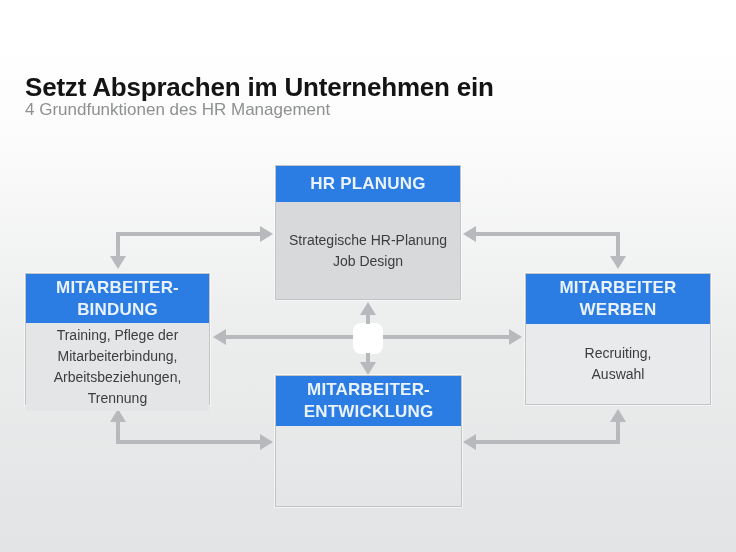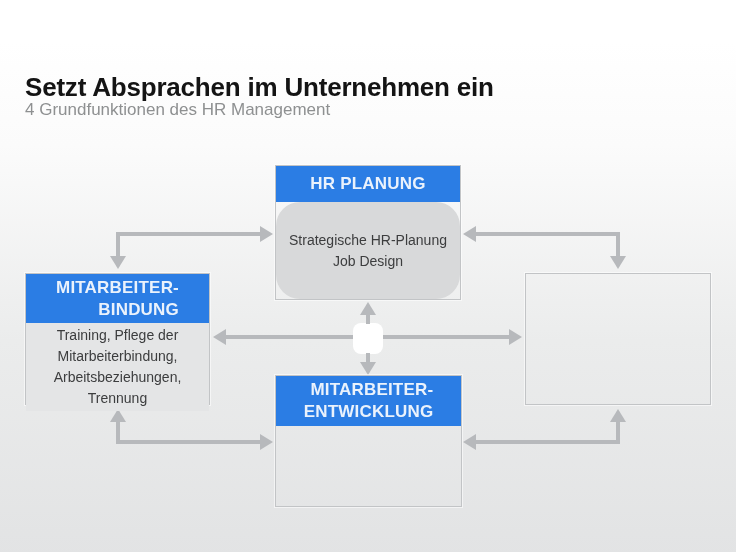--- a/index.html
+++ b/index.html
@@ -34,32 +34,32 @@
   .cross-gap{fill:#ffffff;}
   .box{
     position:absolute;display:flex;flex-direction:column;
     border:1px solid var(--box-border);
     box-shadow:0 0 0 1px rgba(255,255,255,0.55);
   }
   .box-header{
     background:var(--header-blue);color:var(--header-text);
     font-weight:bold;font-size:17px;line-height:1.28;
     display:flex;align-items:center;justify-content:center;
-    text-align:right;white-space:pre-line;letter-spacing:0.2px;
+    text-align:center;white-space:pre-line;letter-spacing:0.2px;
     flex:0 0 auto;
   }
   .box-body{
     flex:1 1 auto;display:flex;align-items:center;justify-content:center;
     text-align:center;white-space:pre-line;
     font-size:14px;line-height:1.5;color:var(--body-text);
     padding:2px 6px;
   }
   .box-top   {left:275px;top:123px;width:186px;height:135px;}
   .box-top    .box-header{height:36px;}
-  .box-top    .box-body{background:#d8d9da;border-radius:24px;}
+  .box-top    .box-body{background:#d8d9da;}
   .box-left  {left:25px; top:231px;width:185px;height:132px;}
   .box-left   .box-header{height:49px;}
   .box-left   .box-body{background:#e4e5e6;}
   .box-right {left:525px;top:231px;width:186px;height:132px;}
   .box-right  .box-header{height:50px;}
   .box-right  .box-body{background:#e9eaeb;}
   .box-bottom{left:275px;top:333px;width:187px;height:132px;}
   .box-bottom .box-header{height:50px;}
   .box-bottom .box-body{background:#fbfbfc;}
 </style>
@@ -103,20 +103,24 @@
   <div class="box box-left">
     <div class="box-header">MITARBEITER-
 BINDUNG</div>
     <div class="box-body">Training, Pflege der
 Mitarbeiterbindung,
 Arbeitsbeziehungen,
 Trennung</div>
   </div>
 
   <div class="box box-right">
+    <div class="box-header">MITARBEITER
+WERBEN</div>
+    <div class="box-body">Recruiting,
+Auswahl</div>
   </div>
 
   <div class="box box-bottom">
     <div class="box-header">MITARBEITER-
 ENTWICKLUNG</div>
   </div>
 
 </div>
 
 </body></html>

